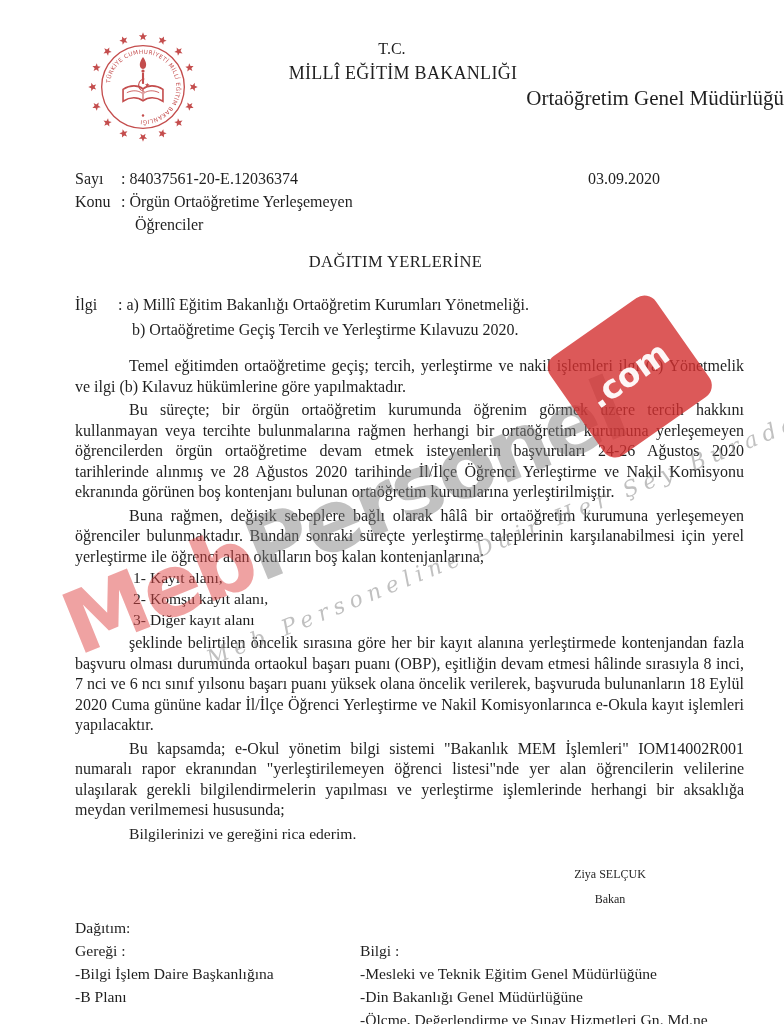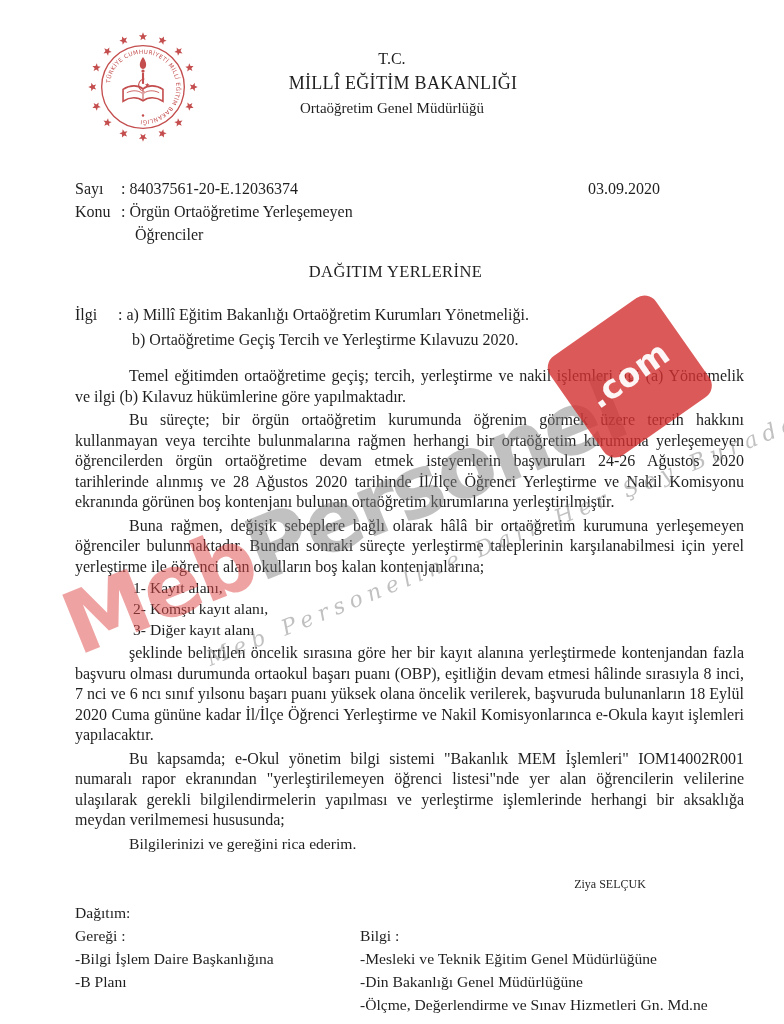--- a/index.html
+++ b/index.html
@@ -5,24 +5,24 @@
   html,body{margin:0;padding:0;}
   body{
     width:784px;height:1024px;background:#ffffff;
     font-family:"Liberation Serif","DejaVu Serif",serif;
     color:#1f1f1f;overflow:hidden;position:relative;
   }
   .page{position:relative;width:784px;height:1024px;background:#fff;overflow:hidden;}
 
   
   .seal{position:absolute;left:86px;top:30px;width:114px;height:114px;}
-  .header-text{padding-top:46px;text-align:center;line-height:25px;font-size:17px;}
+  .header-text{padding-top:36px;text-align:center;line-height:25px;font-size:17px;}
   .header-text .tc{font-size:16px;}
   .header-text .ministry{font-size:18px;letter-spacing:0.3px;margin-left:22px;}
-  .header-text .dept{font-size:15px;}
+  .header-text .dept{font-size:21px;text-align:right;}
 
   
   .meta{margin:56px 44px 16px 75px;font-size:16px;line-height:23px;}
   .meta-row{display:flex;}
   .meta-label{display:inline-block;width:46px;}
   .meta-date{margin-left:auto;padding-right:80px;}
   .konu-cont{padding-left:60px;}
 
   
   .recipient{margin-top:12px;text-align:center;font-size:16.5px;letter-spacing:0.4px;padding-left:7px;}
@@ -150,20 +150,21 @@
       <div>2- Komşu kayıt alanı,</div>
       <div>3- Diğer kayıt alanı</div>
     </div>
     <p class="para">şeklinde belirtilen öncelik sırasına göre her bir kayıt alanına yerleştirmede kontenjandan fazla başvuru olması durumunda ortaokul başarı puanı (OBP), eşitliğin devam etmesi hâlinde sırasıyla 8 inci, 7 nci ve 6 ncı sınıf yılsonu başarı puanı yüksek olana öncelik verilerek, başvuruda bulunanların 18 Eylül 2020 Cuma gününe kadar İl/İlçe Öğrenci Yerleştirme ve Nakil Komisyonlarınca e-Okula kayıt işlemleri yapılacaktır.</p>
     <p class="para">Bu kapsamda; e-Okul yönetim bilgi sistemi "Bakanlık MEM İşlemleri" IOM14002R001 numaralı rapor ekranından "yerleştirilemeyen öğrenci listesi"nde yer alan öğrencilerin velilerine ulaşılarak gerekli bilgilendirmelerin yapılması ve yerleştirme işlemlerinde herhangi bir aksaklığa meydan verilmemesi  hususunda;</p>
     <div class="closing">Bilgilerinizi ve gereğini rica ederim.</div>
   </div>
 
   <div class="signature">
     <div>Ziya SELÇUK</div>
+    <div>Bakan</div>
   </div>
 
   <div class="distribution">
     <div>Dağıtım:</div>
     <div class="dist-cols">
       <div class="dist-left">
         <div>Gereği :</div>
         <div>-Bilgi İşlem Daire Başkanlığına</div>
         <div>-B Planı</div>
       </div>

